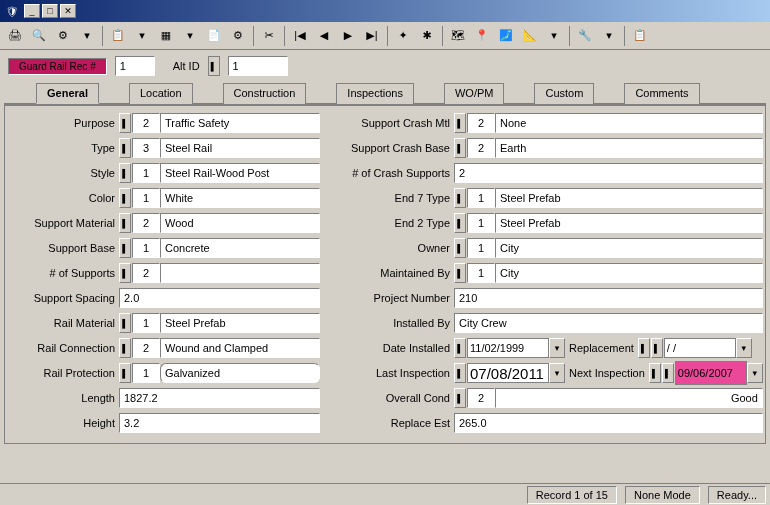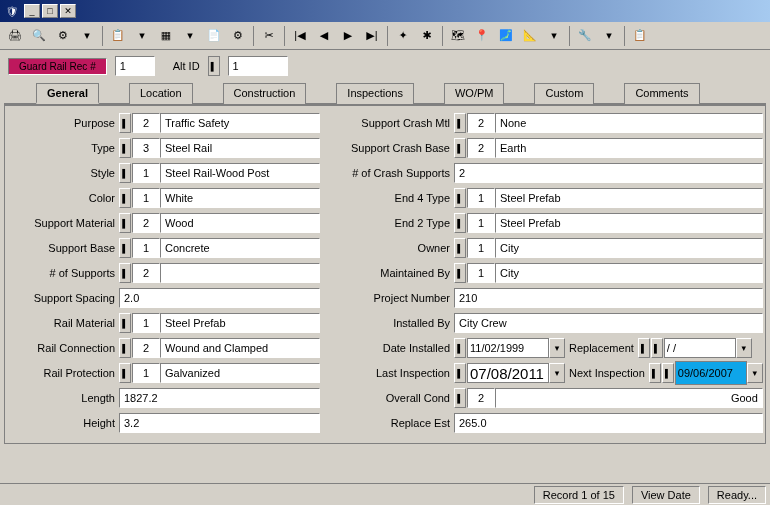--- a/index.html
+++ b/index.html
@@ -352,21 +352,21 @@
         <div class="form-row">
     <span class="field-label">Rail Connection</span>
     <div class="mini-btn">▌</div>
                <input class="num-field" value="2" readonly="" style="">
     <input class="text-field" style="width: 160px;" value="Wound and Clamped" readonly="">
   </div>
         <div class="form-row">
     <span class="field-label">Rail Protection</span>
     <div class="mini-btn">▌</div>
                <input class="num-field" value="1" readonly="" style="">
-    <input class="text-field" style="width: 160px;" value="Galvanized" readonly="">
+    <input class="text-field" style="width: 160px; border-radius: 6px;" value="Galvanized" readonly="">
   </div>
         <div class="form-row">
     <span class="field-label">Length</span>
 
     <input class="text-field" style="width: 80px;" value="1827.2" readonly="">
   </div>
         <div class="form-row">
     <span class="field-label">Height</span>
 
     <input class="text-field" style="width: 80px;" value="3.2" readonly="">
@@ -387,21 +387,21 @@
       <div class="mini-btn">▌</div>
                  <input class="num-field" value="2" readonly="" style="">
       <input class="text-field" style="width: 160px;" value="Earth" readonly="">
     </div>
         <div class="form-row">
       <span class="field-label"># of Crash Supports</span>
 
       <input class="text-field" style="width: 80px;" value="2" readonly="">
     </div>
         <div class="form-row">
-      <span class="field-label">End 4 Type</span>
+      <span class="field-label">End 7 Type</span>
       <div class="mini-btn">▌</div>
                  <input class="num-field" value="1" readonly="" style="">
       <input class="text-field" style="width: 160px;" value="Steel Prefab" readonly="">
     </div>
         <div class="form-row">
       <span class="field-label">End 2 Type</span>
       <div class="mini-btn">▌</div>
                  <input class="num-field" value="1" readonly="" style="">
       <input class="text-field" style="width: 160px;" value="Steel Prefab" readonly="">
     </div>
@@ -442,21 +442,21 @@
     </div>
         <div class="form-row">
       <span class="field-label">Last Inspection</span>
       <div class="mini-btn">▌</div>
       <div style="display:flex;align-items:center;">
         <input style="width: 82px; height: 20px; border: 1px solid rgb(128, 128, 128); background: white; font-size: 15px; padding: 1px 2px;" value="07/08/2011" readonly="">
         <button style="width:16px;height:20px;background:#d4d0c8;border:1px solid;border-color:#fff #808080 #808080 #fff;font-size:9px;cursor:pointer;">▾</button>
         <span class="inline-label">Next Inspection</span>
         <div class="mini-btn">▌</div>
         <div class="mini-btn">▌</div>
-        <input style="width: 72px; height: 24px; border: 1px solid rgb(128, 128, 128); background: #0ea5e9; font-size: 11px; padding: 1px 2px;" value="09/06/2007" readonly="">
+        <input style="width: 72px; height: 24px; border: 1px solid rgb(128, 128, 128); background: #ec4899; font-size: 11px; padding: 1px 2px;" value="09/06/2007" readonly="">
         <button style="width:16px;height:20px;background:#d4d0c8;border:1px solid;border-color:#fff #808080 #808080 #fff;font-size:9px;cursor:pointer;">▾</button>
       </div>
     </div>
         <div class="form-row">
       <span class="field-label">Overall Cond</span>
       <div class="mini-btn">▌</div>
                  <input class="num-field" value="2" readonly="" style="">
       <input class="text-field" style="width: 80px; text-align: right;" value="Good" readonly="">
     </div>
         <div class="form-row">
@@ -465,15 +465,15 @@
       <input class="text-field" style="width: 80px;" value="265.0" readonly="">
     </div>
       </div>
 
   </div>
 </div>
 
 <div class="status-bar">
   <div style="flex:1"></div>
   <div class="status-pane">Record 1 of 15</div>
-  <div class="status-pane">View Date</div>
+  <div class="status-pane">None Mode</div>
   <div class="status-pane">Ready...</div>
 </div>
 
 </body></html>

